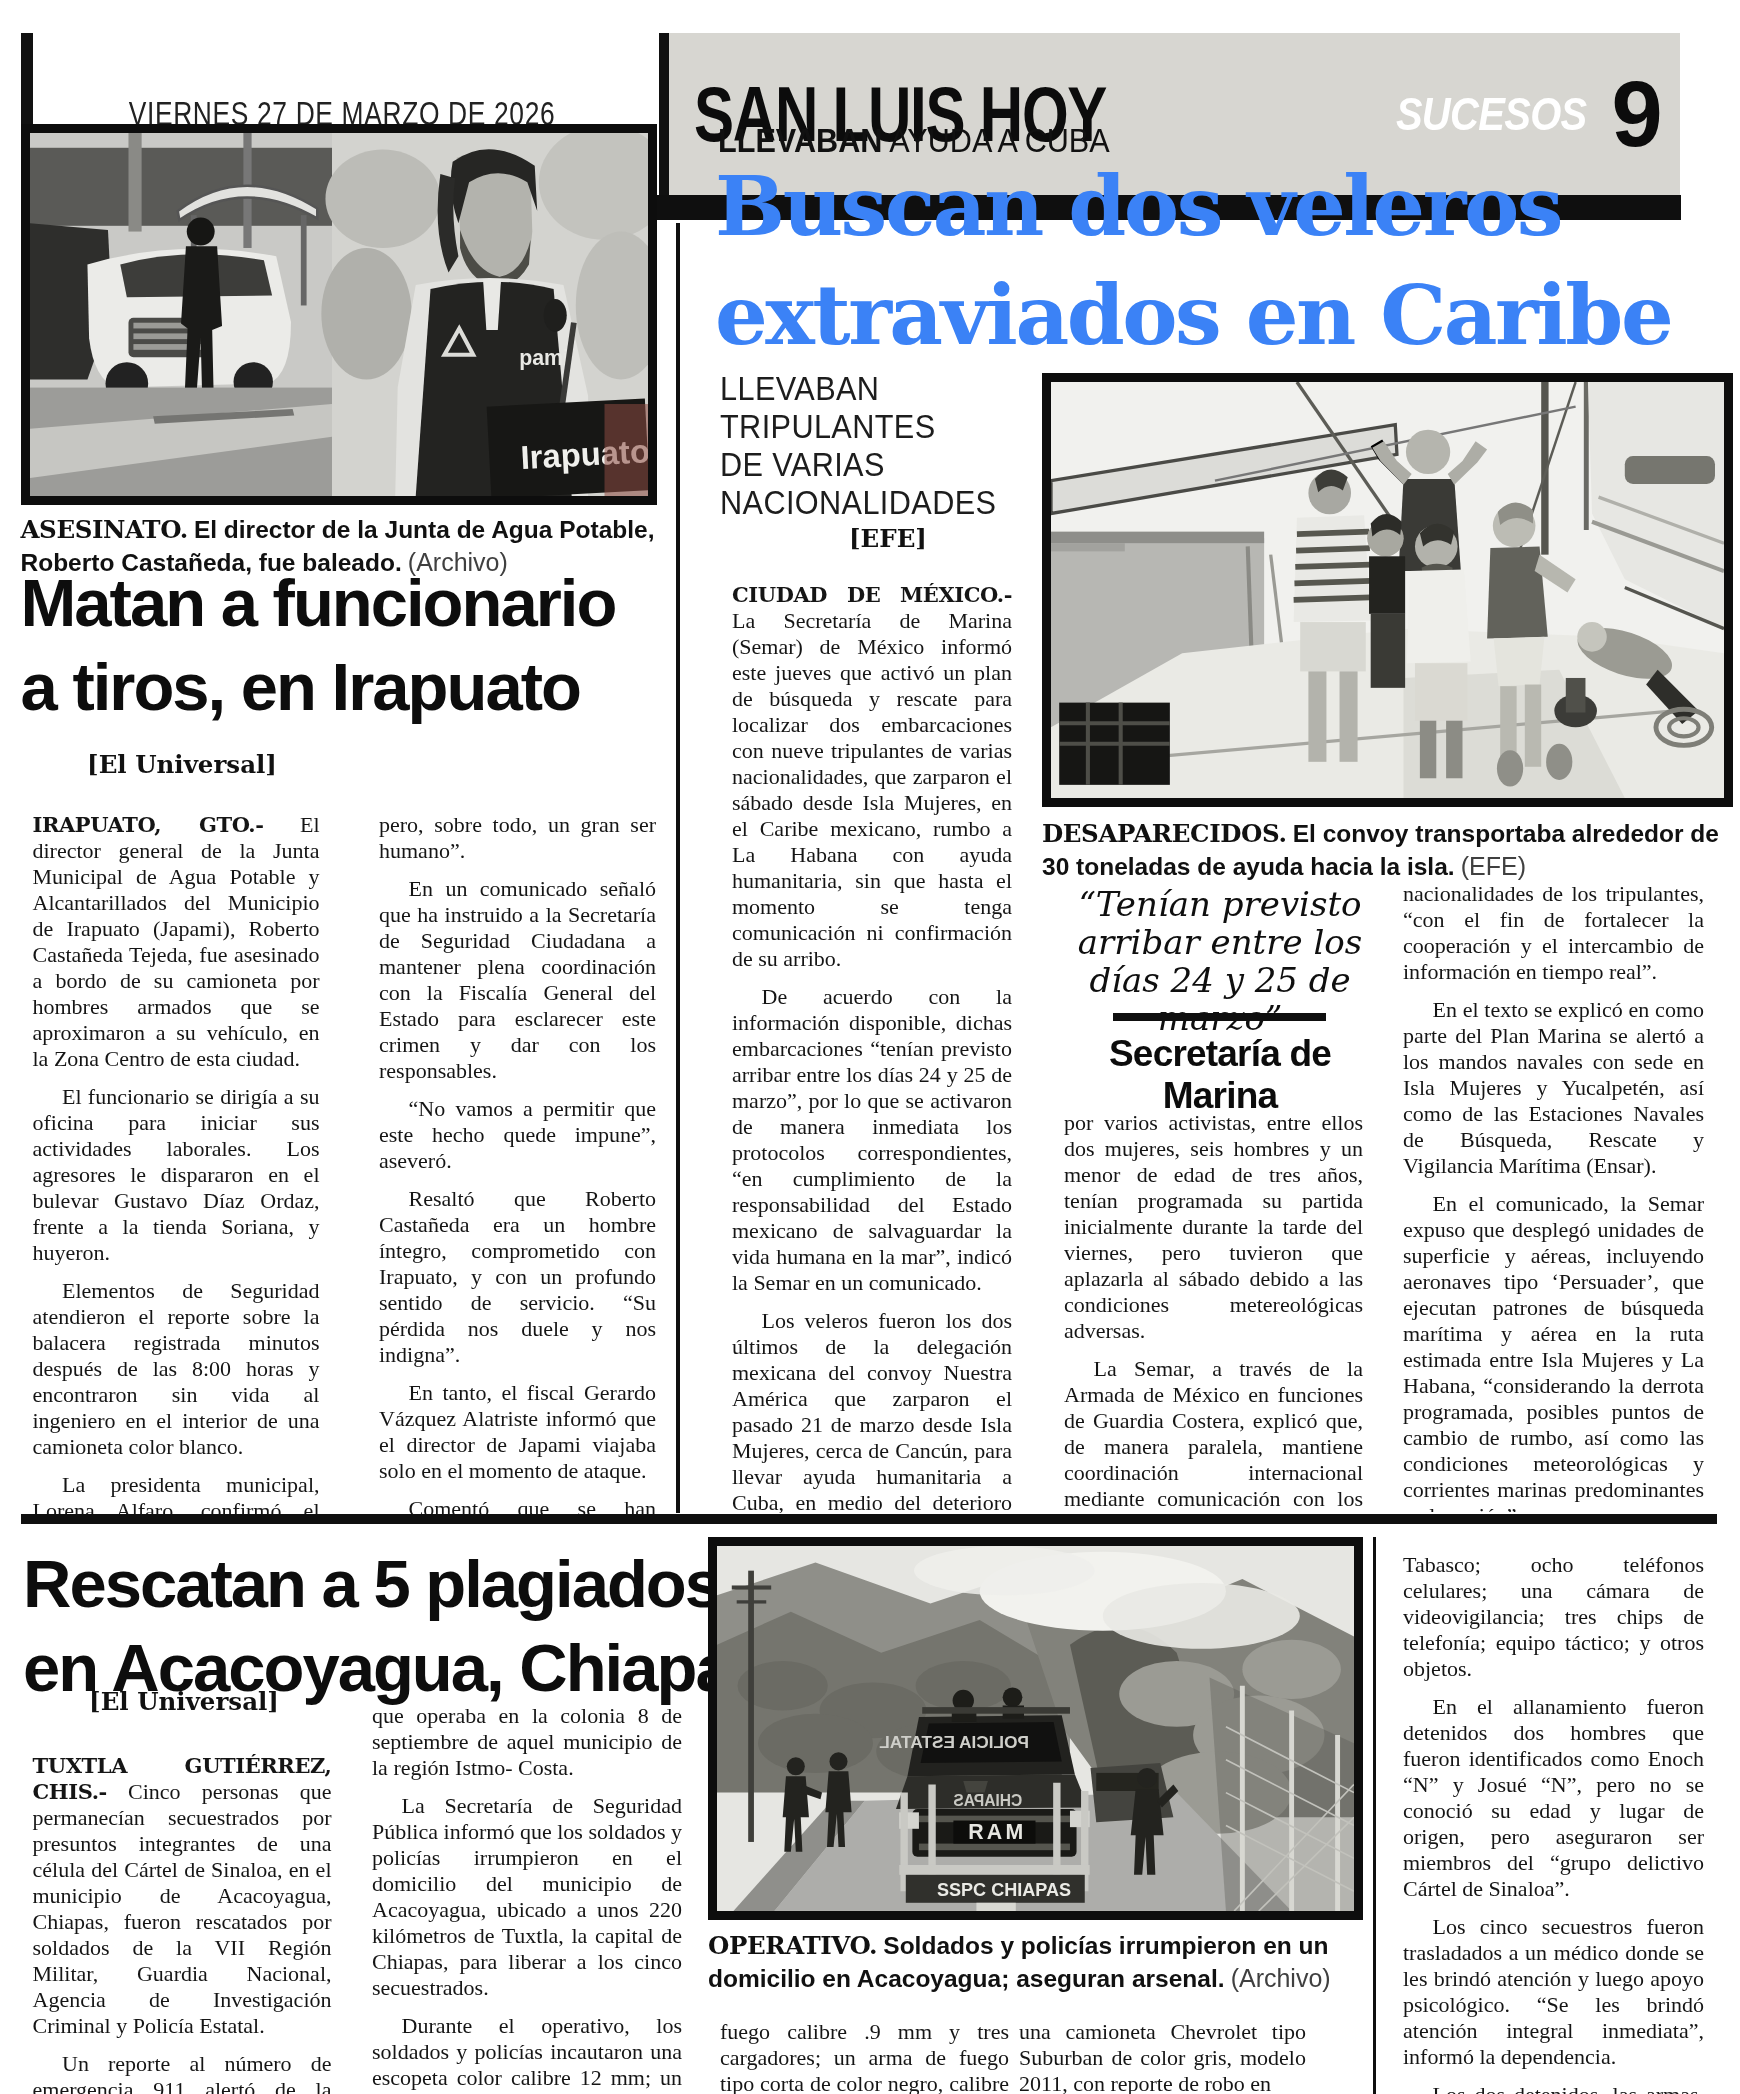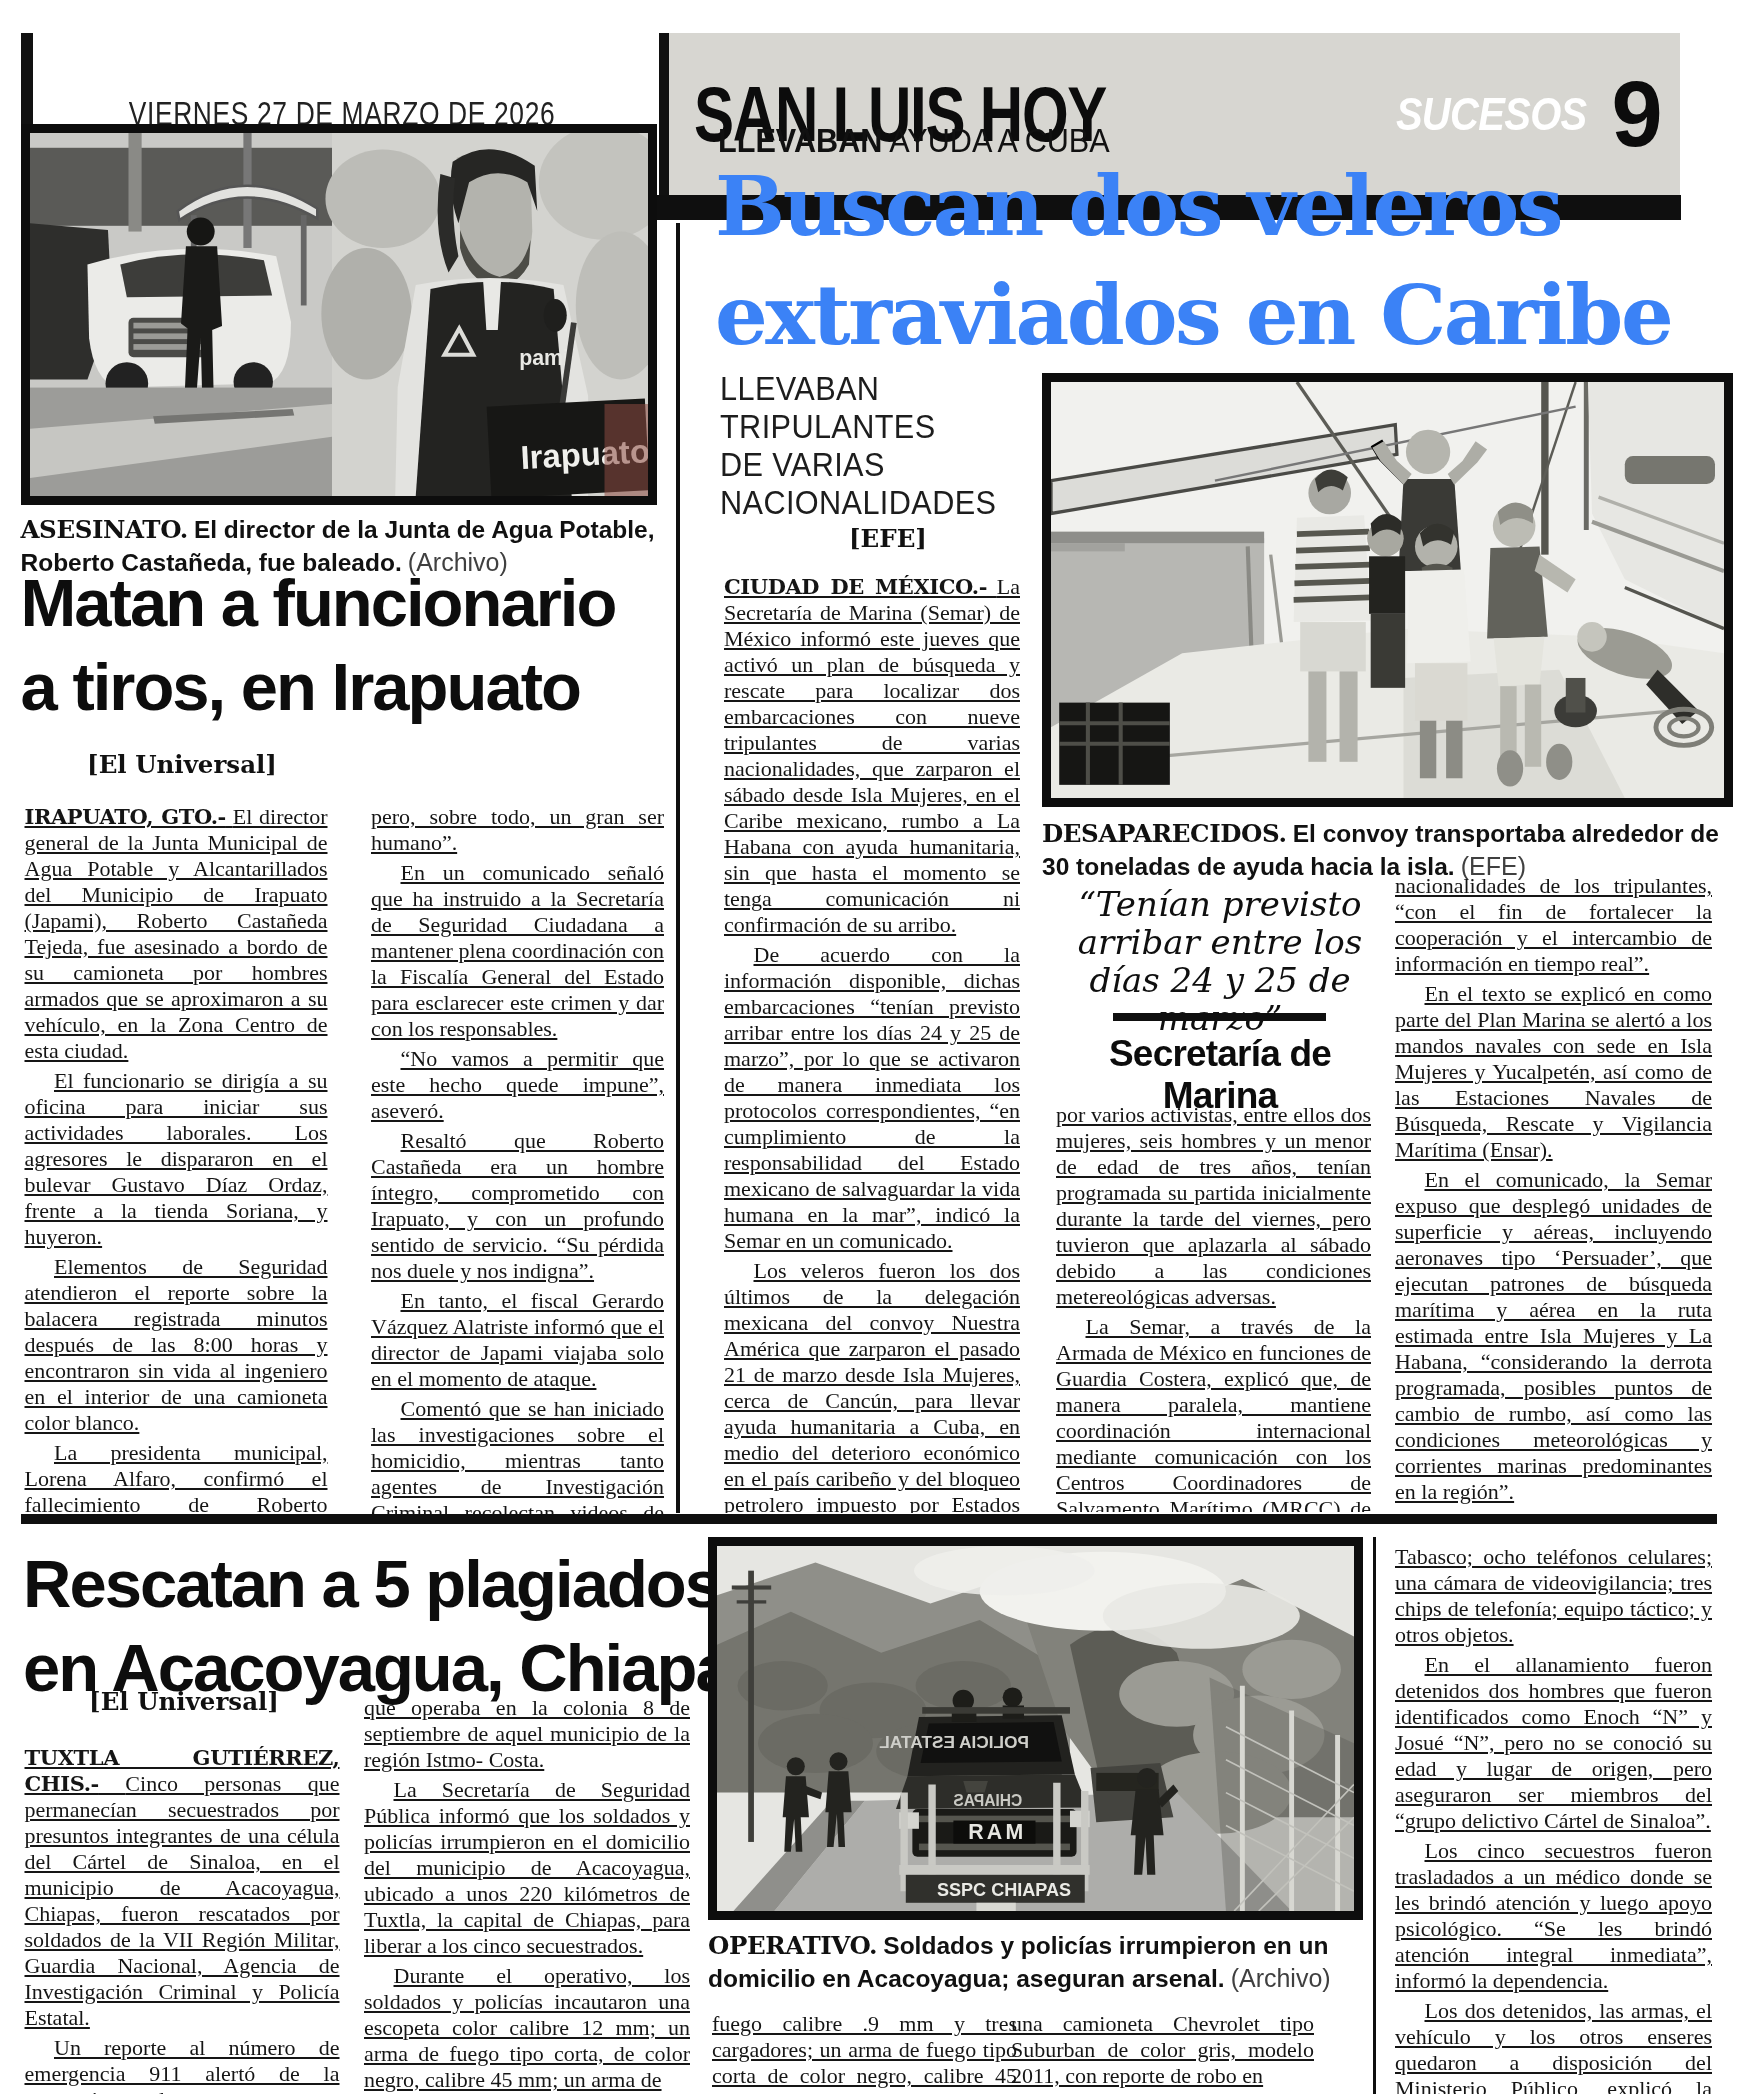--- a/index.html
+++ b/index.html
@@ -39,21 +39,21 @@
     font-size:83px;line-height:109px;letter-spacing:-2.5px;white-space:nowrap;}
   .kicker{font-family:"Liberation Sans",sans-serif;font-size:34px;color:#111;
     transform:scaleX(.9);transform-origin:left center;white-space:nowrap;}
   .kicker b{font-weight:bold;}
   .subhead{font-family:"Liberation Sans",sans-serif;font-size:33px;line-height:38px;
     color:#1d1d1d;transform:scaleX(.93);transform-origin:left top;letter-spacing:0.4px;}
   .byline{font-family:"DejaVu Serif",serif;font-weight:bold;font-size:24.5px;
     text-align:center;color:#111;}
   
   .col{font-size:22px;line-height:26px;text-align:justify;color:#151515;overflow:hidden;}
-  .col p{margin:4px;text-indent:29.5px;text-decoration:underline;}
+  .col p{margin:12px;text-indent:29.5px;}
   .col p.noind{text-indent:0;}
   .dl{font-family:"DejaVu Serif",serif;font-weight:bold;font-size:21px;letter-spacing:-0.4px;}
   
   .cap{font-size:24.5px;line-height:32px;color:#111;text-align:left;}
   .cap .lead{font-family:"DejaVu Serif",serif;font-weight:bold;letter-spacing:-0.4px;}
   .cap .ctext{font-family:"Liberation Sans",sans-serif;font-weight:bold;}
   .cap .credit{font-family:"Liberation Sans",sans-serif;font-weight:normal;color:#404040;font-size:25px;}
   
   .pq{font-family:"DejaVu Serif",serif;font-style:italic;font-size:34px;line-height:38px;
     text-align:center;color:#0f0f0f;}

